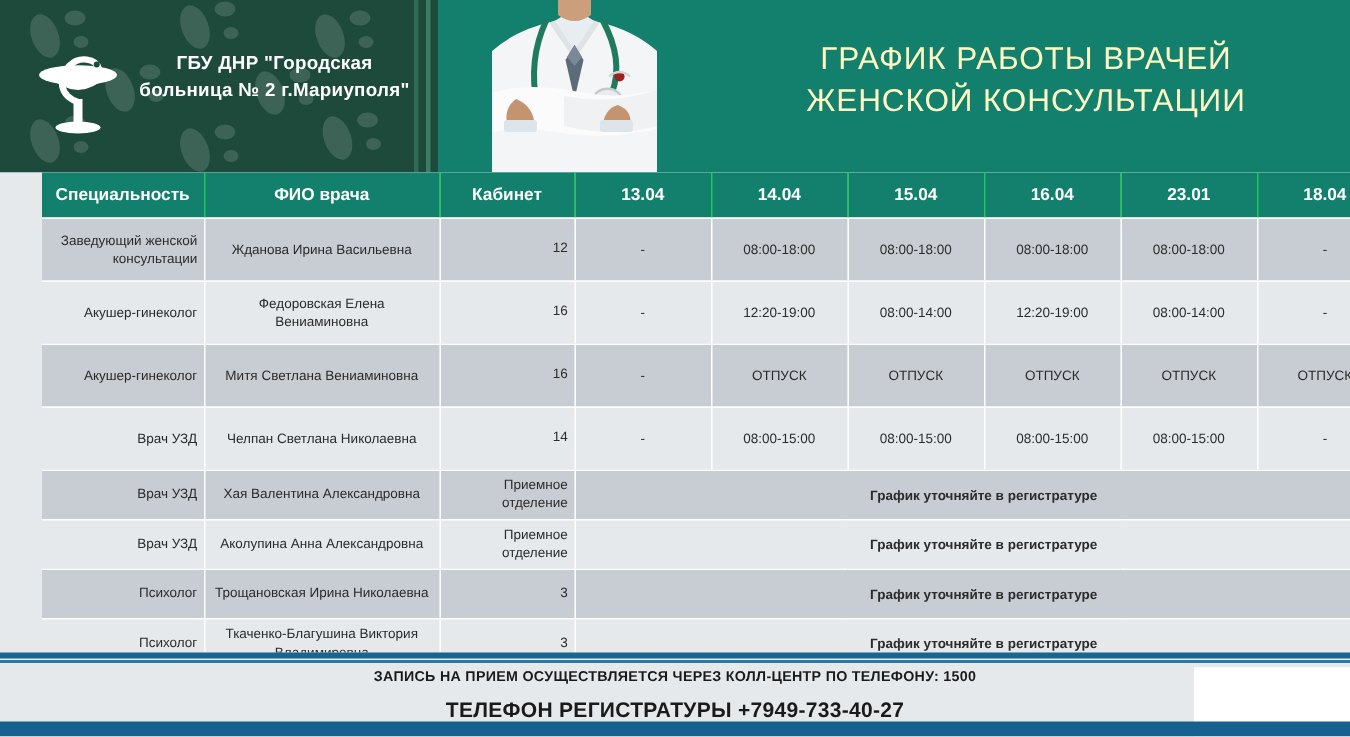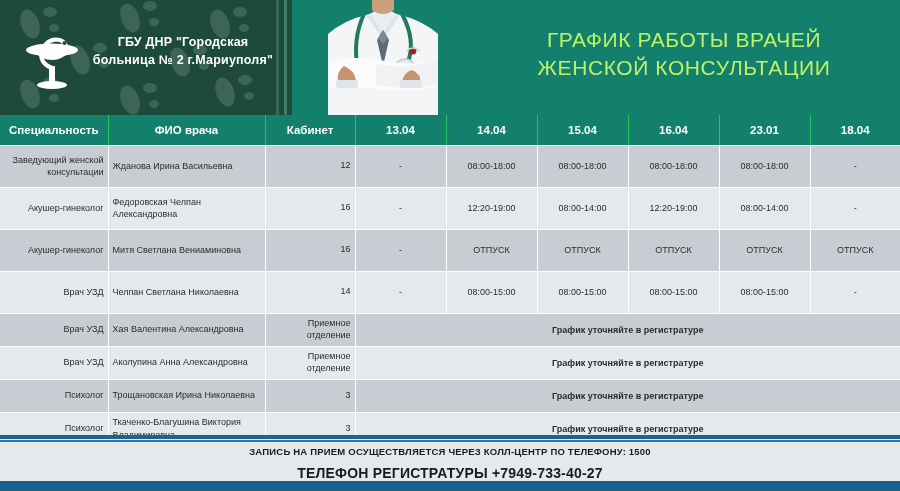--- a/index.html
+++ b/index.html
@@ -83,33 +83,34 @@
     height: 115px;
     overflow: hidden;
     background: #137f6d;
   }
 
   .poster-title {
     position: absolute;
     left: 474px;
     top: 26px;
     width: 420px;
-    color: #bef264;
+    color: #fef9c3;
     font-size: 21px;
     line-height: 1.32;
     text-align: center;
     letter-spacing: 0.6px;
   }
 
   
   .table-wrap {
     position: relative;
     width: 900px;
     height: 320px;
     background: #e6e9ec;
+    padding-left: 28px;
   }
 
   table.sched {
     width: 900px;
     border-collapse: collapse;
     table-layout: fixed;
   }
 
   table.sched th {
     background: #137f6d;
@@ -131,32 +132,32 @@
     border-bottom: 1px solid #ffffff;
     vertical-align: middle;
     padding: 2px 4px;
   }
   table.sched td:first-child { border-left: none; }
 
   tr.band-a td { background: #c8cdd4; }
   tr.band-b td { background: #e6e9ec; }
 
   td.c-spec  { text-align: right; line-height: 1.35; margin-left: 10px; }
-  td.c-name  { text-align: left; padding-left: 10px; line-height: 1.35; }
+  td.c-name  { text-align: center; padding-left: 10px; line-height: 1.35; }
   td.c-room  { text-align: right; line-height: 1.3; }
   td.c-time  { text-align: center; }
   td.c-merged{ text-align: center; font-weight: bold; }
 
   tr.tall td { height: 42px; }
   tr.short td { height: 33px; }
 
   
   .footer {
     position: relative;
-    width: 900px;
+    width: 796px;
     height: 56px;
     background: #e6e9ec;
   }
   .rule-top {
     position: absolute; left: 0; top: 0;
     width: 900px; height: 4px;
     background: #1a6490;
   }
   .rule-top2 {
     position: absolute; left: 0; top: 5px;
@@ -293,21 +294,21 @@
             <td class="c-room">12</td>
             <td class="c-time">-</td>
             <td class="c-time">08:00-18:00</td>
             <td class="c-time">08:00-18:00</td>
             <td class="c-time">08:00-18:00</td>
             <td class="c-time">08:00-18:00</td>
             <td class="c-time">-</td>
           </tr>
           <tr class="band-b tall">
             <td class="c-spec">Акушер-гинеколог</td>
-            <td class="c-name">Федоровская Челпан Александровна</td>
+            <td class="c-name">Федоровская Елена Вениаминовна</td>
             <td class="c-room">16</td>
             <td class="c-time">-</td>
             <td class="c-time">12:20-19:00</td>
             <td class="c-time">08:00-14:00</td>
             <td class="c-time">12:20-19:00</td>
             <td class="c-time">08:00-14:00</td>
             <td class="c-time">-</td>
           </tr>
           <tr class="band-a tall">
             <td class="c-spec">Акушер-гинеколог</td>

